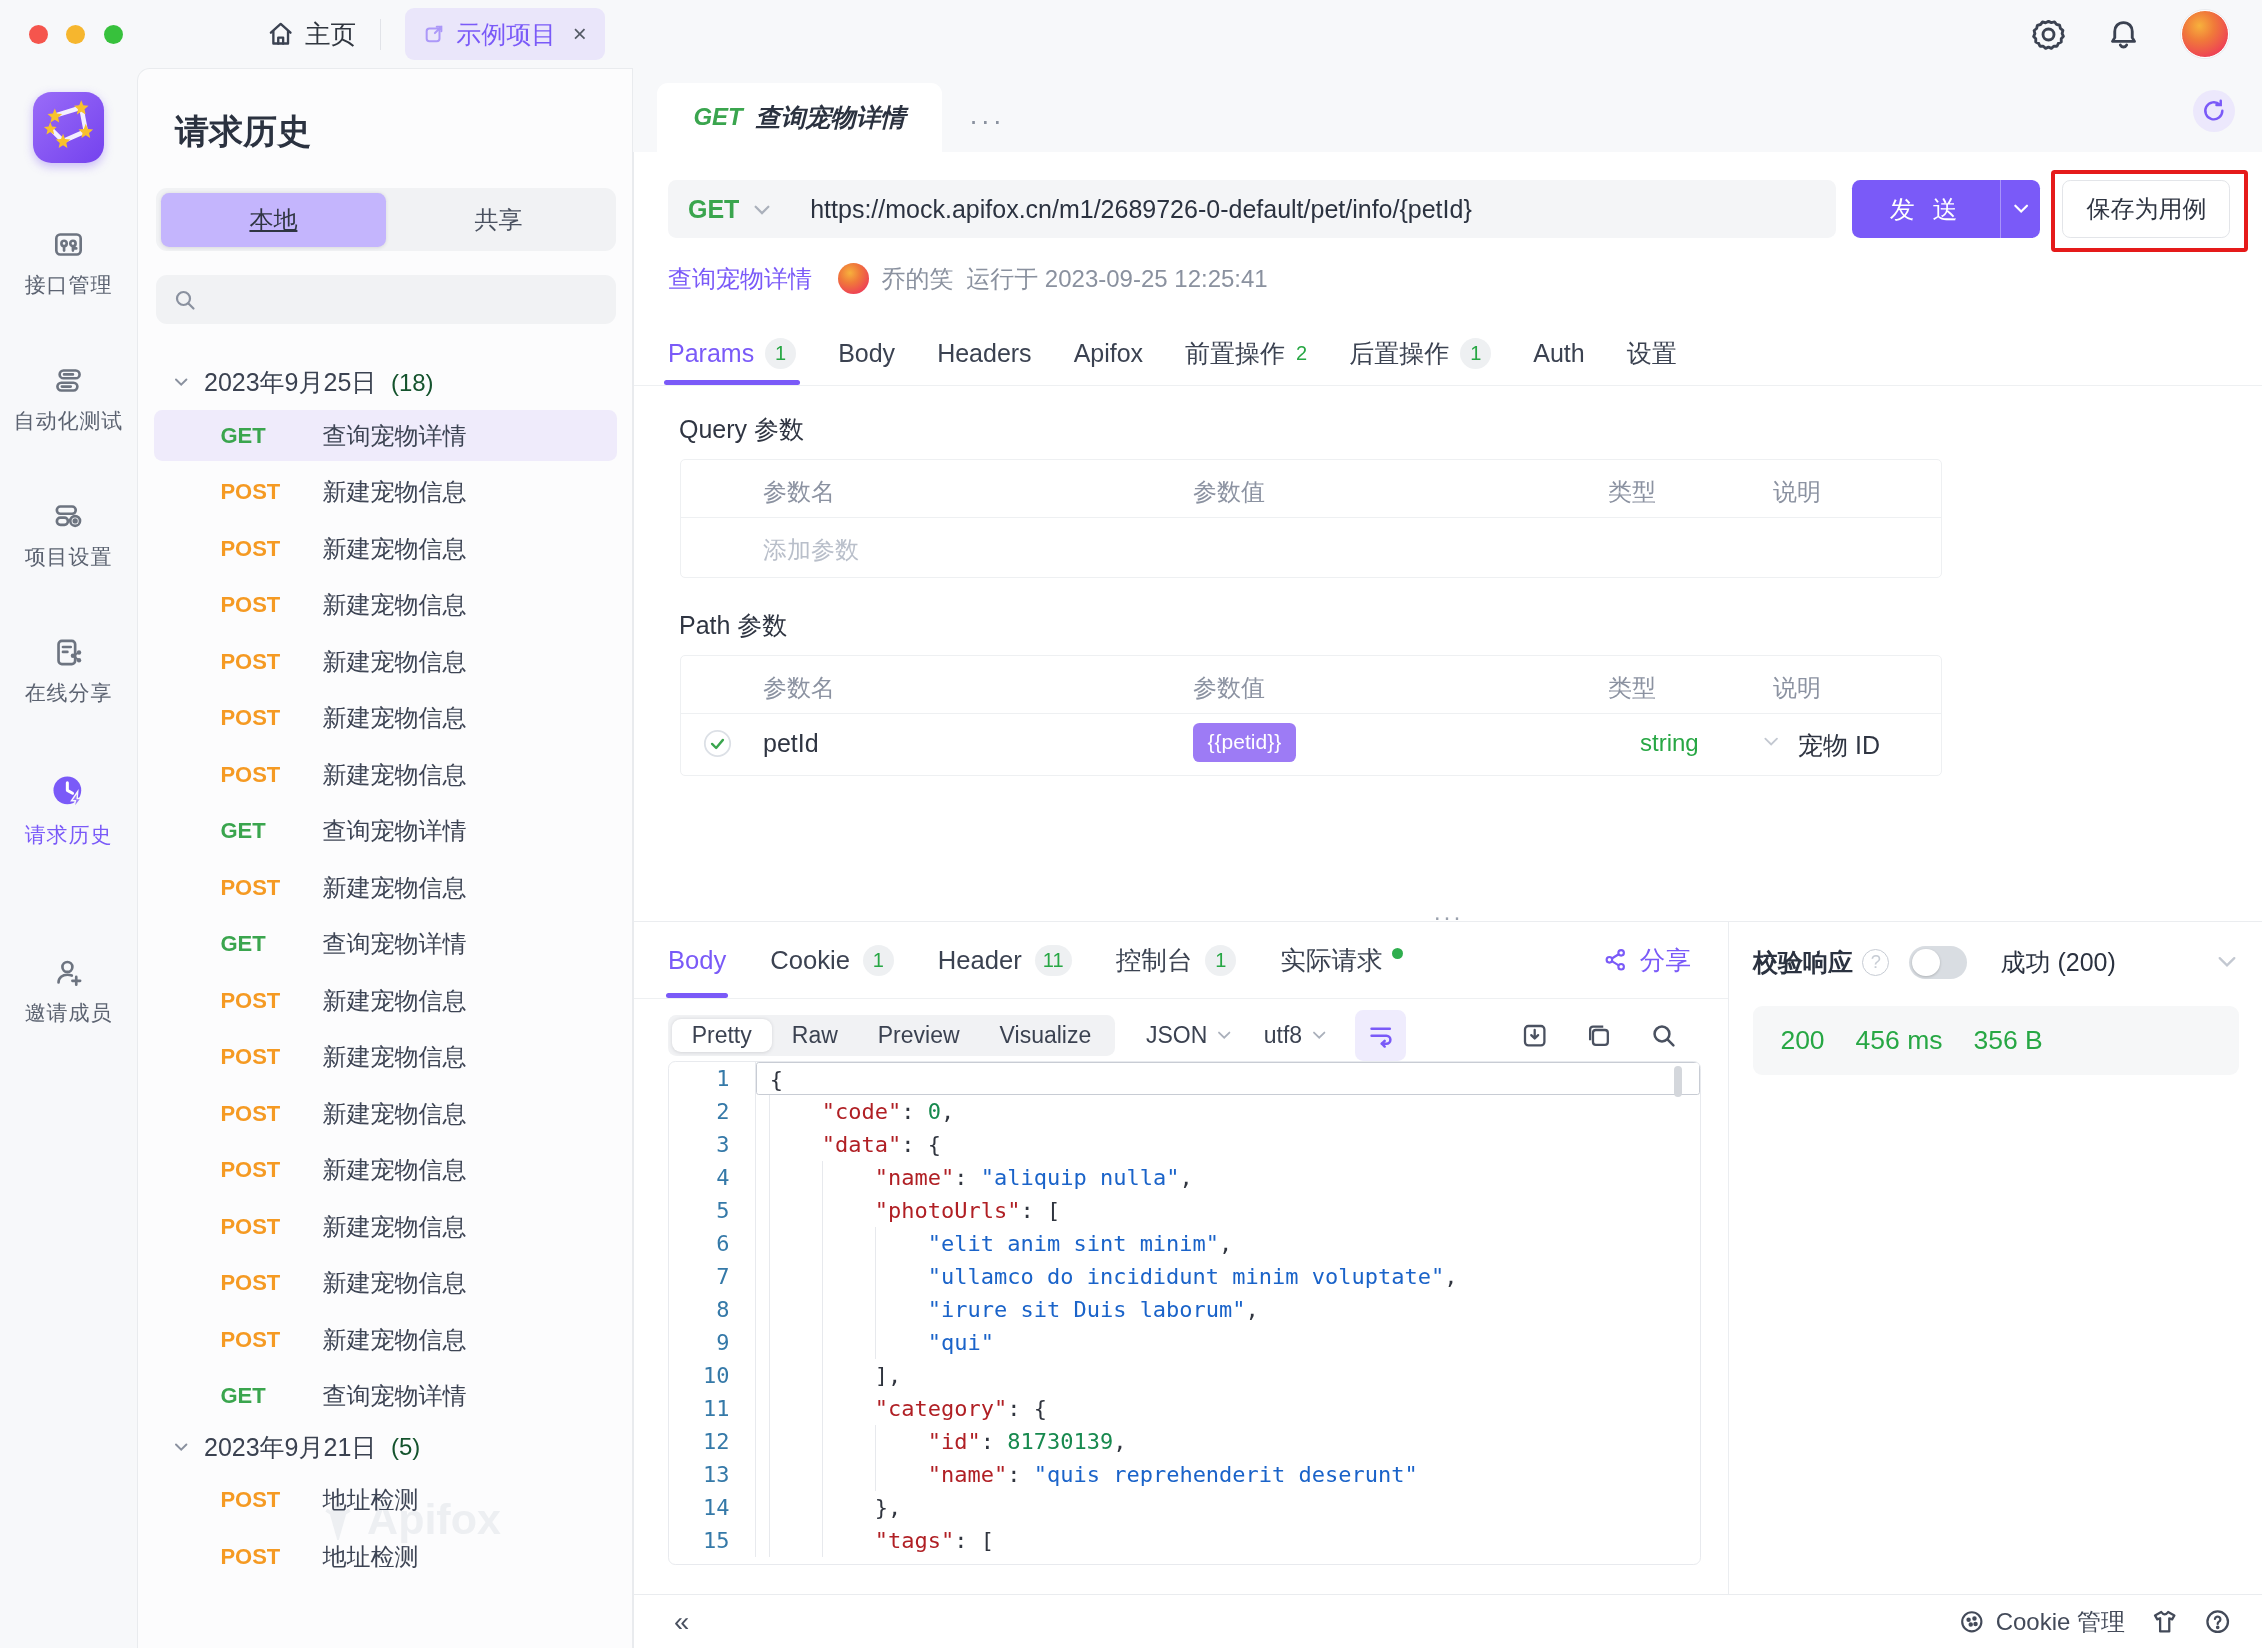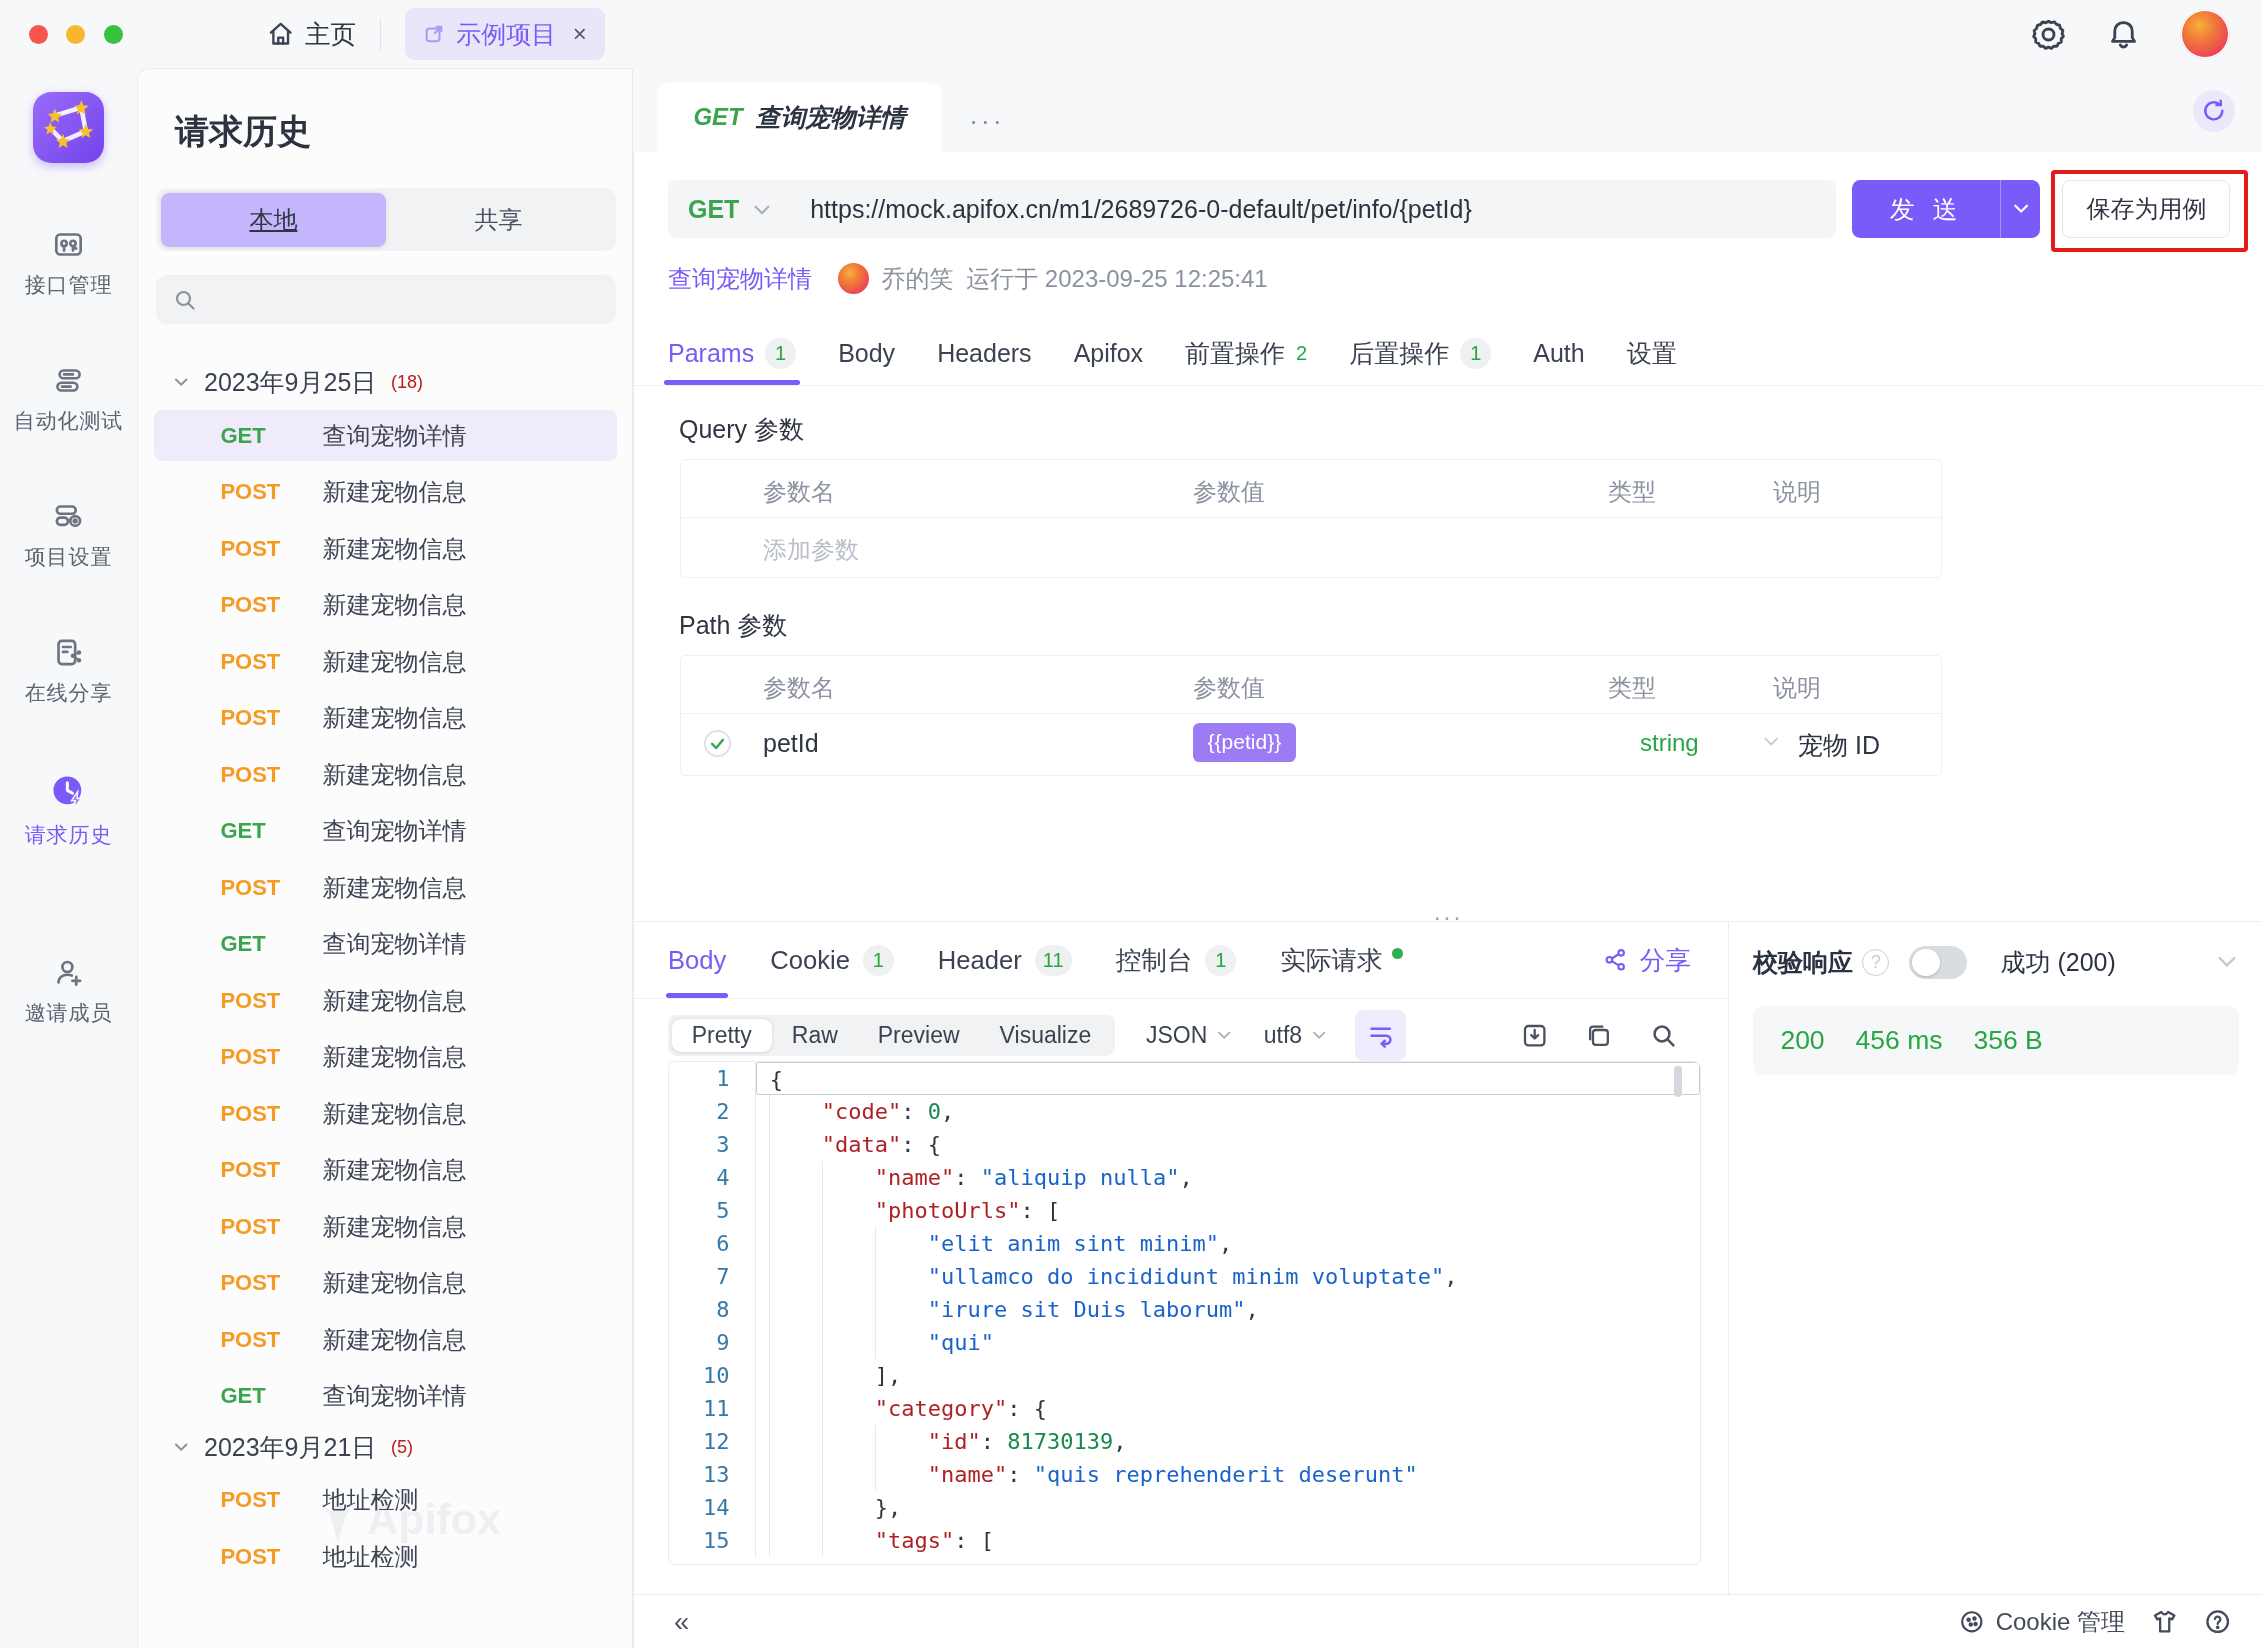--- a/index.html
+++ b/index.html
@@ -30,21 +30,21 @@
   .sidebar { position:absolute; left:137px; top:68px; width:496px; height:1581px; background:#fcfcfd; border:0.9px solid #e9ebee; border-bottom:none; border-top-left-radius:12.8px; overflow:hidden; }
   .sb-title { font-size:34px; font-weight:bold; color:#2b3240; margin:40px 0 0 37px; }
   .sb-tabs { display:flex; background:#f1f2f4; border-radius:11px; margin:33px 16.4px 0 18.3px; padding:4.6px; }
   .sb-tab { flex:1; text-align:center; font-size:24px; color:#4a5160; padding:11px 0; border-radius:8.2px; cursor:pointer; }
   .sb-tab.active { background:#c4b5fd; color:#2f3542; box-shadow:0 0.9px 3.7px rgba(40,45,60,.12);text-decoration:underline; }
   .sb-search { display:flex; align-items:center; gap:12.8px; background:#f1f2f4; border-radius:11px; margin:24px 16.4px 0 18.3px; height:49px; padding:0 16.4px; }
   .sb-list { position:relative; margin-top:33px; height:1261px; overflow:hidden; }
   .watermark { position:absolute; left:180px; top:1138px; font-size:43px; font-weight:bold; color:#edeff2; z-index:0; display:flex; align-items:center; gap:9.1px; }
   .group-hd { display:flex; align-items:center; gap:14.6px; margin:9.1px 0 11px 35px; position:relative; z-index:1; }
   .group-hd .g-lbl { font-size:25px; color:#3b4251; }
-  .group-hd .g-cnt { font-size:18px; color:#b91c1c; }
+  .group-hd .g-cnt { font-size:24px; color:#14532d; }
   .hist-item { display:flex; align-items:center; height:51px; margin:5.5px 14.6px 5.5px 16.4px; border-radius:8.2px; position:relative; z-index:1; cursor:pointer; }
   .hist-item.selected { background:#efebfb; }
   .hi-method { width:102px; text-align:left; margin-left:66px; font-size:22px; font-weight:bold; font-stretch:condensed; }
   .hi-method.GET { color:#3aa54e; }
   .hi-method.POST { color:#f59a23; }
   .hi-label { font-size:24px; color:#3d4454; }
 
   
   .tabstrip { position:absolute; left:633px; top:68px; width:1629px; height:84px; }
   .main-tab { position:absolute; left:24px; top:14.6px; width:285px; height:69px; background:#fff; border-top-left-radius:11px; border-top-right-radius:11px; display:flex; align-items:center; justify-content:center; gap:12.8px; font-style:italic; font-weight:bold; }

